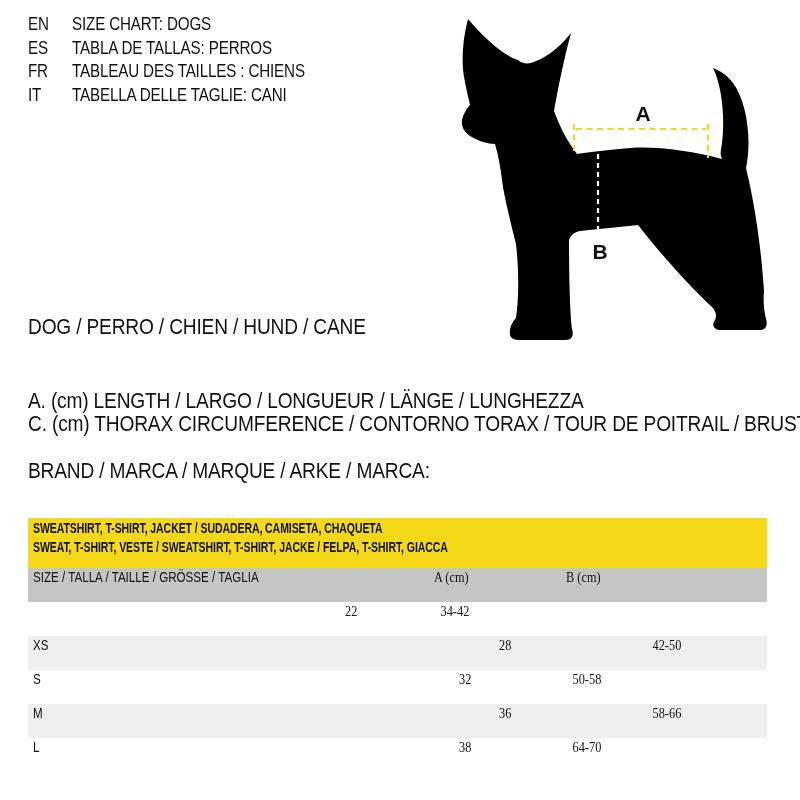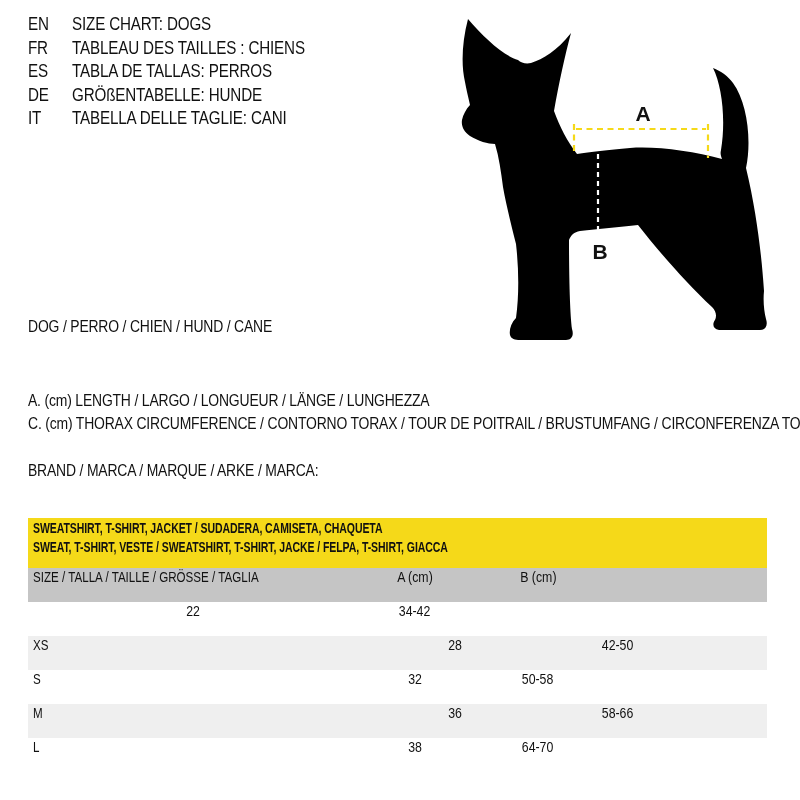--- a/index.html
+++ b/index.html
@@ -21,52 +21,49 @@
   
   .dog-wrap{position:absolute;left:440px;top:8px;width:360px;height:340px;}
   .dog-wrap svg{position:absolute;left:0;top:0;}
   .dog{fill:#000;}
   .dashY{stroke:var(--accent,#f5d919);stroke-width:2.2;fill:none;stroke-dasharray:6 4.5;}
   .dashW{stroke:var(--dash_white,#fff);stroke-width:2.2;fill:none;stroke-dasharray:5 4;}
   .mlabel{position:absolute;font-size:21px;font-weight:bold;line-height:20px;transform:translateX(-50%);}
   .mlabel.a{left:203px;top:96px;}
   .mlabel.b{left:160px;top:234px;}
   
-  .bodyline{position:absolute;left:28px;font-size:16px;line-height:18px;letter-spacing:-.2px;}
+  .bodyline{position:absolute;left:28px;font-size:22px;line-height:18px;letter-spacing:-.2px;}
   .l-animal{top:318px;}
   .l-ma{top:392px;}
   .l-mc{top:415px;}
   .l-brand{top:462px;}
   
   .table{position:absolute;left:28px;top:518px;width:739px;}
   .thead-yellow{background:var(--accent,#f5d919);padding:0 0 0 5px;height:50px;}
   .yline{font-size:15px;font-weight:bold;line-height:19px;height:19px;letter-spacing:-.1px;}
   .trow{display:grid;grid-template-columns:330px 114px 132px 1fr;height:34px;line-height:18px;font-size:14.5px;}
   .trow .c1{padding-left:5px;text-align:left;}
-  .trow .c2,.trow .c3{text-align:center;}
+  .trow .c2,.trow .c3{text-align:right;font-family:Liberation Serif, serif;}
   .trow.cols{background:var(--colhead,#c5c5c5);}
   .trow.stripe{background:var(--stripe,#efefef);gap:40px;}
 </style>
 </head>
 <body>
 
 <div class="page">
 
   <div class="lang-list">
     <div class="lang-row">
       <span class="lang-code"><span class="cx80">EN</span></span><span class="cx80">SIZE CHART: DOGS</span>
     </div>
     <div class="lang-row">
-      <span class="lang-code"><span class="cx80">FR</span></span><span class="cx80">TABLEAU DES TAILLES : CHIENS</span>
-    </div>
-    <div class="lang-row">
       <span class="lang-code"><span class="cx80">ES</span></span><span class="cx80">TABLA DE TALLAS: PERROS</span>
     </div>
     <div class="lang-row">
-      <span class="lang-code"><span class="cx80">DE</span></span><span class="cx80">GRÖßENTABELLE: HUNDE</span>
+      <span class="lang-code"><span class="cx80">FR</span></span><span class="cx80">TABLEAU DES TAILLES : CHIENS</span>
     </div>
     <div class="lang-row">
       <span class="lang-code"><span class="cx80">IT</span></span><span class="cx80">TABELLA DELLE TAGLIE: CANI</span>
     </div>
   </div>
 
   <div class="dog-wrap">
     <svg width="360" height="340" viewBox="0 0 360 340">
       <path class="dog" d="
         M 28 11

